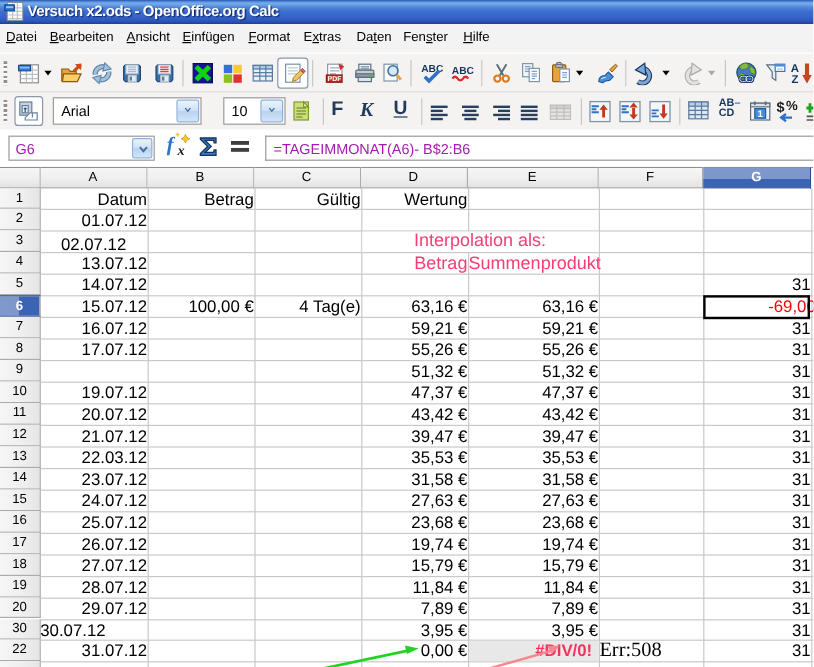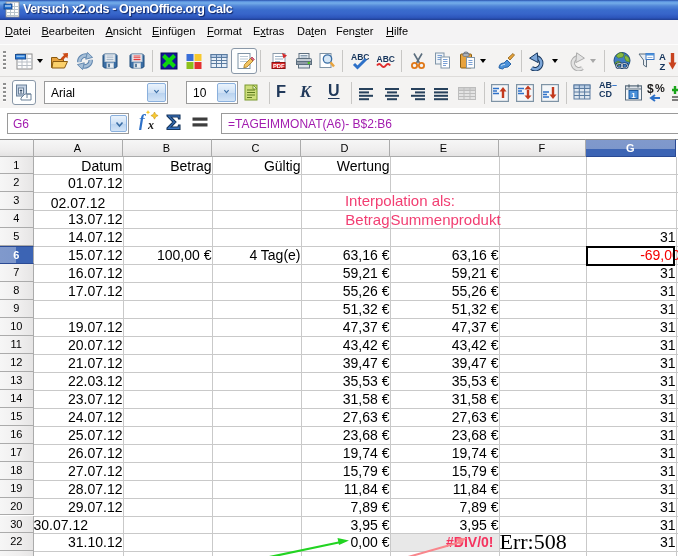--- a/index.html
+++ b/index.html
@@ -457,21 +457,21 @@
     <div class="cell " style="left:33.5px;top:214.95px;width:89.0px;height:17.95px;text-align:right;padding-top:1px">21.07.12</div>
     <div class="cell " style="left:33.5px;top:232.89999999999998px;width:89.0px;height:17.95px;text-align:right;padding-top:1px">22.03.12</div>
     <div class="cell " style="left:33.5px;top:250.85000000000002px;width:89.0px;height:17.95px;text-align:right;padding-top:1px">23.07.12</div>
     <div class="cell " style="left:33.5px;top:268.79999999999995px;width:89.0px;height:17.95px;text-align:right;padding-top:1px">24.07.12</div>
     <div class="cell " style="left:33.5px;top:286.75px;width:89.0px;height:17.95px;text-align:right;padding-top:1px">25.07.12</div>
     <div class="cell " style="left:33.5px;top:304.7px;width:89.0px;height:17.95px;text-align:right;padding-top:1px">26.07.12</div>
     <div class="cell " style="left:33.5px;top:322.65px;width:89.0px;height:17.95px;text-align:right;padding-top:1px">27.07.12</div>
     <div class="cell " style="left:33.5px;top:340.59999999999997px;width:89.0px;height:17.95px;text-align:right;padding-top:1px">28.07.12</div>
     <div class="cell " style="left:33.5px;top:358.55px;width:89.0px;height:17.95px;text-align:right;padding-top:1px">29.07.12</div>
     <div class="cell " style="left:33.5px;top:376.5px;width:89.0px;height:17.95px;text-align:left;padding-top:1px">30.07.12</div>
-    <div class="cell " style="left:33.5px;top:394.45000000000005px;width:89.0px;height:17.95px;text-align:right;padding-top:1px">31.10.12</div>
+    <div class="cell " style="left:33.5px;top:394.45000000000005px;width:89.0px;height:17.95px;text-align:right;padding-top:1px">31.07.12</div>
     <div class="cell " style="left:300.5px;top:107.25px;width:89.0px;height:17.95px;text-align:right;padding-top:1px">63,16&nbsp;€</div>
     <div class="cell " style="left:389.5px;top:107.25px;width:109.0px;height:17.95px;text-align:right;padding-top:1px">63,16&nbsp;€</div>
     <div class="cell " style="left:300.5px;top:125.19999999999999px;width:89.0px;height:17.95px;text-align:right;padding-top:1px">59,21&nbsp;€</div>
     <div class="cell " style="left:389.5px;top:125.19999999999999px;width:109.0px;height:17.95px;text-align:right;padding-top:1px">59,21&nbsp;€</div>
     <div class="cell " style="left:300.5px;top:143.14999999999998px;width:89.0px;height:17.95px;text-align:right;padding-top:1px">55,26&nbsp;€</div>
     <div class="cell " style="left:389.5px;top:143.14999999999998px;width:109.0px;height:17.95px;text-align:right;padding-top:1px">55,26&nbsp;€</div>
     <div class="cell " style="left:300.5px;top:161.10000000000002px;width:89.0px;height:17.95px;text-align:right;padding-top:1px">51,32&nbsp;€</div>
     <div class="cell " style="left:389.5px;top:161.10000000000002px;width:109.0px;height:17.95px;text-align:right;padding-top:1px">51,32&nbsp;€</div>
     <div class="cell " style="left:300.5px;top:179.04999999999995px;width:89.0px;height:17.95px;text-align:right;padding-top:1px">47,37&nbsp;€</div>
     <div class="cell " style="left:389.5px;top:179.04999999999995px;width:109.0px;height:17.95px;text-align:right;padding-top:1px">47,37&nbsp;€</div>
@@ -512,21 +512,21 @@
     <div class="cell " style="left:586.0px;top:268.79999999999995px;width:89.5px;height:17.95px;text-align:right;padding-top:1px">31</div>
     <div class="cell " style="left:586.0px;top:286.75px;width:89.5px;height:17.95px;text-align:right;padding-top:1px">31</div>
     <div class="cell " style="left:586.0px;top:304.7px;width:89.5px;height:17.95px;text-align:right;padding-top:1px">31</div>
     <div class="cell " style="left:586.0px;top:322.65px;width:89.5px;height:17.95px;text-align:right;padding-top:1px">31</div>
     <div class="cell " style="left:586.0px;top:340.59999999999997px;width:89.5px;height:17.95px;text-align:right;padding-top:1px">31</div>
     <div class="cell " style="left:586.0px;top:358.55px;width:89.5px;height:17.95px;text-align:right;padding-top:1px">31</div>
     <div class="cell " style="left:586.0px;top:376.5px;width:89.5px;height:17.95px;text-align:right;padding-top:1px">31</div>
     <div class="cell " style="left:586.0px;top:394.45000000000005px;width:89.5px;height:17.95px;text-align:right;padding-top:1px">31</div>
     <div class="cell red" style="left:586.0px;top:107.25px;width:89.5px;height:17.95px;text-align:right;padding-top:1px">-69,00&nbsp;€</div>
     <div class="cell pink" style="left:300.5px;top:71.35px;width:89.0px;height:17.95px;text-align:right;padding-top:1px">Betrag</div>
-    <div class="cell " style="left:499.5px;top:394.45000000000005px;height:17.95px;padding-top:1px"><span style="font-family:'Liberation Serif',serif;font-size:22px;position:relative;top:-1px">Err:508</span></div>
+    <div class="cell " style="left:499.5px;top:394.45000000000005px;height:17.95px;padding-top:1px"><span style="font-family:'Liberation Serif',serif;font-size:17px;position:relative;top:-1px">Err:508</span></div>
     <div class="cell pink" style="left:301.5px;top:54.400000000000006px;width:197.0px;height:16.95px;text-align:center;background:#fff;line-height:15px">Interpolation als:</div>
     <div class="cell pink" style="left:390.5px;top:71.35px;padding-top:1px">Summenprodukt</div>
     <div class="cell" style="left:390.5px;top:395.45000000000005px;width:108.0px;height:16.45px;background:#e8e8e8"></div>
     <div class="cell" style="left:390.5px;top:394.45000000000005px;width:103.0px;text-align:right;padding-top:1px;font-weight:bold;color:#f5335f">#DIV/0!</div>
     <div class="abs" style="left:586px;top:106.75px;width:88.5px;height:20.4px;border:2px solid #000"></div>
     <svg class="abs" style="left:0;top:0" width="678" height="417" viewBox="0 0 678 417">
 <path d="M260 420 L341 403" stroke="#22d422" stroke-width="2.2" fill="none"></path>
 <path d="M349 401.5 l-11.5 -2.5 1.5 7 z" fill="#22d422"></path>
 <path d="M401 420 L459 403.5" stroke="#f9868c" stroke-width="2" fill="none"></path>
 <path d="M466.5 399 l-10.5 0.5 4 6.5 z" fill="#f9868c"></path>

